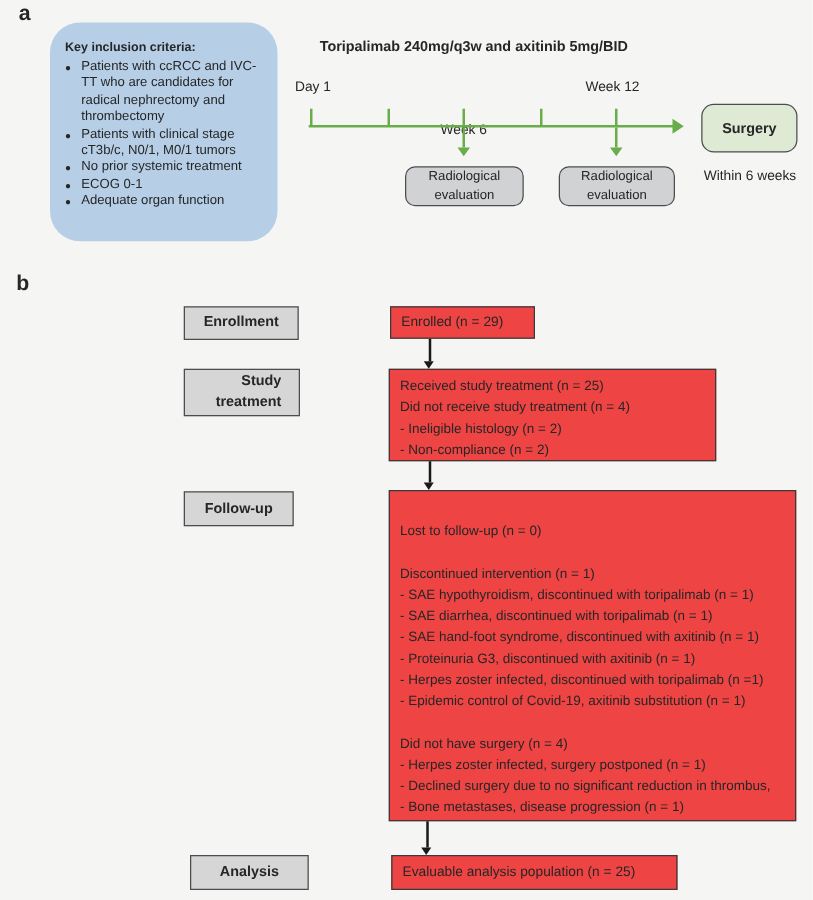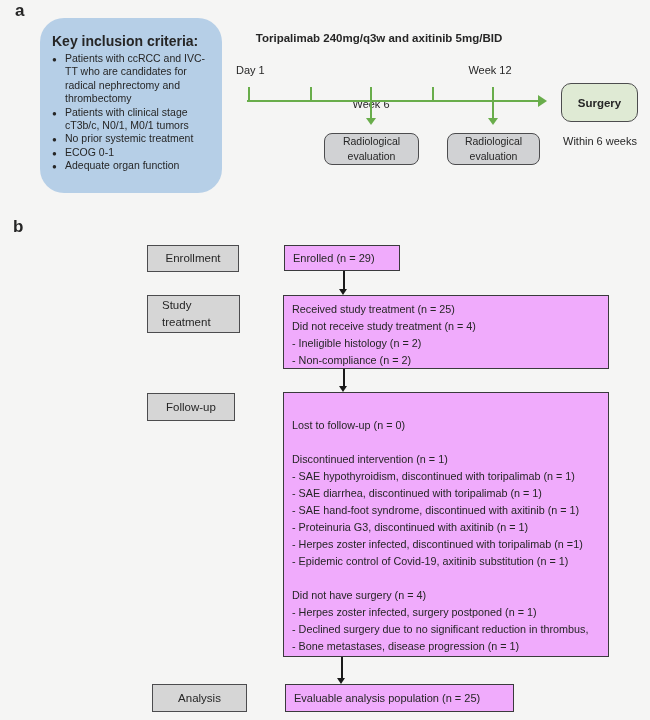--- a/index.html
+++ b/index.html
@@ -11,21 +11,21 @@
     overflow:hidden;
   }
   .plabel { position:absolute; font-size:17px; font-weight:bold; }
 
   
   .incl {
     position:absolute; left:40px; top:18px; width:182px; height:175px;
     background:var(--c-inclusion_blue,#b6cfe7); border-radius:24px;
     box-sizing:border-box; padding:15px 10px 8px 12px;
   }
-  .incl-title { font-size:14px; font-weight:bold; margin-bottom:3px; }
+  .incl-title { font-size:10px; font-weight:bold; margin-bottom:3px; }
   .incl-list { margin:0; padding:0; list-style:none; }
   .incl-list li { position:relative; padding-left:13px; font-size:10.5px; line-height:13.4px; }
   .incl-list li::before { content:"●"; position:absolute; left:0; top:1px; font-size:8px; }
   .regimen { position:absolute; left:244px; top:32px; width:270px; text-align:center;
     font-size:11.5px; font-weight:bold; }
   .tp { position:absolute; top:64px; font-size:11px; }
 
   .axis { position:absolute; left:247px; top:100px; width:292px; height:2px;
     background:var(--c-timeline_green,#69ad4b); }
   .axis-head { position:absolute; left:538px; top:95px; width:0; height:0;
@@ -45,24 +45,24 @@
     text-align:center; font-size:10.5px; line-height:15px; padding:0 10px; }
   .surgery { position:absolute; left:561px; top:83px; width:77px; height:39px; box-sizing:border-box;
     background:var(--c-surgery_green,#dfead4); border:1.4px solid var(--c-shape_border,#4c4c4e);
     border-radius:10px; display:flex; align-items:center; justify-content:center;
     font-size:11.5px; font-weight:bold; }
   .surgery-note { position:absolute; left:553px; top:135px; width:94px; text-align:center; font-size:11px; }
 
   
   .stage { position:absolute; box-sizing:border-box;
     background:var(--c-stage_gray,#d6d6d6); border:1.5px solid var(--c-shape_border,#4c4c4e);
-    display:flex; align-items:center; justify-content:center; text-align:left;
-    font-size:11.5px; font-weight:normal; line-height:17px; padding:1px 14px; }
-  .fbox { position:absolute; box-sizing:border-box; background:#f0abfc;
-    border:1.4px solid var(--c-box_border,#3a3a3c); }
+    display:flex; align-items:center; justify-content:center; text-align:right;
+    font-size:11.5px; font-weight:bold; line-height:17px; padding:1px 14px; }
+  .fbox { position:absolute; box-sizing:border-box; background:#ef4444;
+    border:1.4px solid var(--c-box_border,#3a3a3c);margin-left:28px; }
   .fbox-center { display:flex; align-items:center; font-size:11px; padding-left:8px; }
   .fbox .bline { height:17px; line-height:17px; font-size:10.8px; white-space:nowrap; }
   .pad-treat { padding:5px 0 0 8px; }
   .pad-follow { padding:24px 0 0 8px; }
 
   .varrow { position:absolute; width:2px; background:var(--c-arrow_black,#1a1a1a); }
   .vhead { position:absolute; width:0; height:0;
     border-left:4px solid transparent; border-right:4px solid transparent;
     border-top:6px solid var(--c-arrow_black,#1a1a1a); }
 </style>
@@ -111,21 +111,21 @@
 
   <div class="plabel" style="left:13px; top:217px;">b</div>
 
   <div class="stage" style="left:147px; top:245px; width:92px; height:27px;">Enrollment</div>
   <div class="stage" style="left:147px; top:295px; width:93px; height:38px;">Study treatment</div>
   <div class="stage" style="left:147px; top:393px; width:88px; height:28px;">Follow-up</div>
   <div class="stage" style="left:152px; top:684px; width:95px; height:28px;">Analysis</div>
 
   <div class="fbox fbox-center" style="left:284px; top:245px; width:116px; height:26px;">Enrolled (n = 29)</div>
 
-  <div class="fbox pad-treat" style="left:283px; top:295px; width:326px; height:74px;">
+  <div class="fbox pad-treat" style="left:283px; top:295px; width:262px; height:74px;">
     <div class="bline">Received study treatment (n = 25)</div>
     <div class="bline">Did not receive study treatment (n = 4)</div>
     <div class="bline">- Ineligible histology (n = 2)</div>
     <div class="bline">- Non-compliance (n = 2)</div>
   </div>
 
   <div class="fbox pad-follow" style="left:283px; top:392px; width:326px; height:265px;">
     <div class="bline">Lost to follow-up (n = 0)</div>
     <div class="bline"></div>
     <div class="bline">Discontinued intervention (n = 1)</div>

